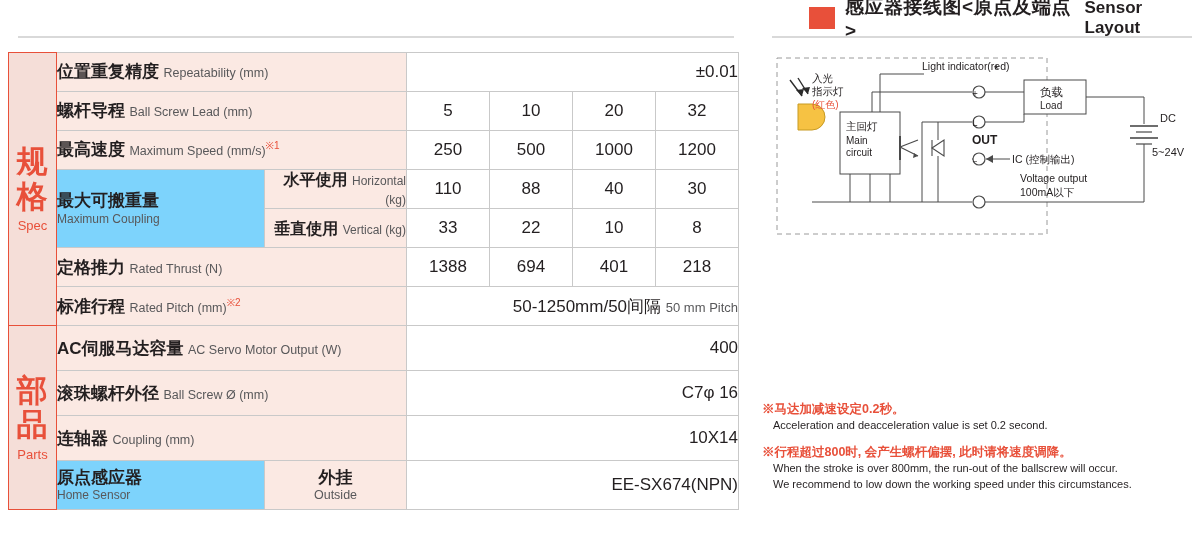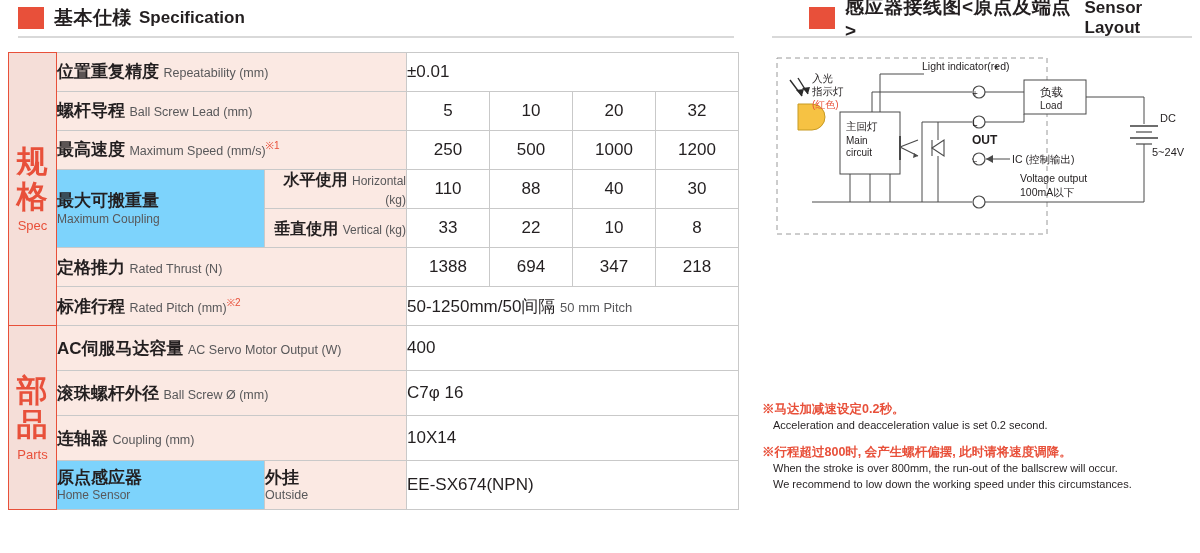--- a/index.html
+++ b/index.html
@@ -104,32 +104,32 @@
     font-size: 12.5px;
     color: #58585a;
     font-weight: normal;
   }
   .rowlabel .sup {
     color: #e8503a;
     font-size: 10px;
     vertical-align: super;
   }
   .rowlabel.center {
-    text-align: left;
+    text-align: center;
     padding-left: 0;
     padding-right: 0;
   }
   .val {
     text-align: center;
     font-size: 17px;
     color: #231f20;
     height: 38px;
   }
   .val-wide {
-    text-align: left;
+    text-align: right;
     font-size: 17px;
     color: #231f20;
     height: 38px;
   }
   .val-wide .small {
     font-size: 13px;
     color: #58585a;
   }
   .stack-label {
     padding: 6px 8px 6px 12px;
@@ -175,25 +175,20 @@
     line-height: 1.45;
     margin-left: 11px;
   }
   .note-block { margin-bottom: 9px; }
 </style>
 </head>
 <body>
 
 <div class="page">
 
-  <div class="sec-header" id="spec-header">
-    <span class="bar"></span>
-    <span class="title-cn">基本仕様</span>
-    <span class="title-en">Specification</span>
-  </div>
   <div class="hr-line" id="spec-line"></div>
 
   <div class="sec-header" id="sensor-header">
     <span class="bar"></span>
     <span class="title-cn">感应器接线图&lt;原点及端点&gt;</span>
     <span class="title-en">Sensor Layout</span>
   </div>
   <div class="hr-line" id="sensor-line"></div>
 
   <table class="spec-table">
@@ -268,21 +263,21 @@
         <td class="val">8</td>
       </tr>
 
       <tr>
         <td class="rowlabel" colspan="2">
           <span class="cn">定格推力</span>
           <span class="en">Rated Thrust (N)</span>
         </td>
         <td class="val">1388</td>
         <td class="val">694</td>
-        <td class="val">347</td>
+        <td class="val">401</td>
         <td class="val">218</td>
       </tr>
 
       <tr>
         <td class="rowlabel" colspan="2">
           <span class="cn">标准行程</span>
           <span class="en">Rated Pitch (mm)</span><span class="sup">※2</span>
         </td>
         <td class="val-wide" colspan="4">
           <span>50-1250mm/50间隔</span>

